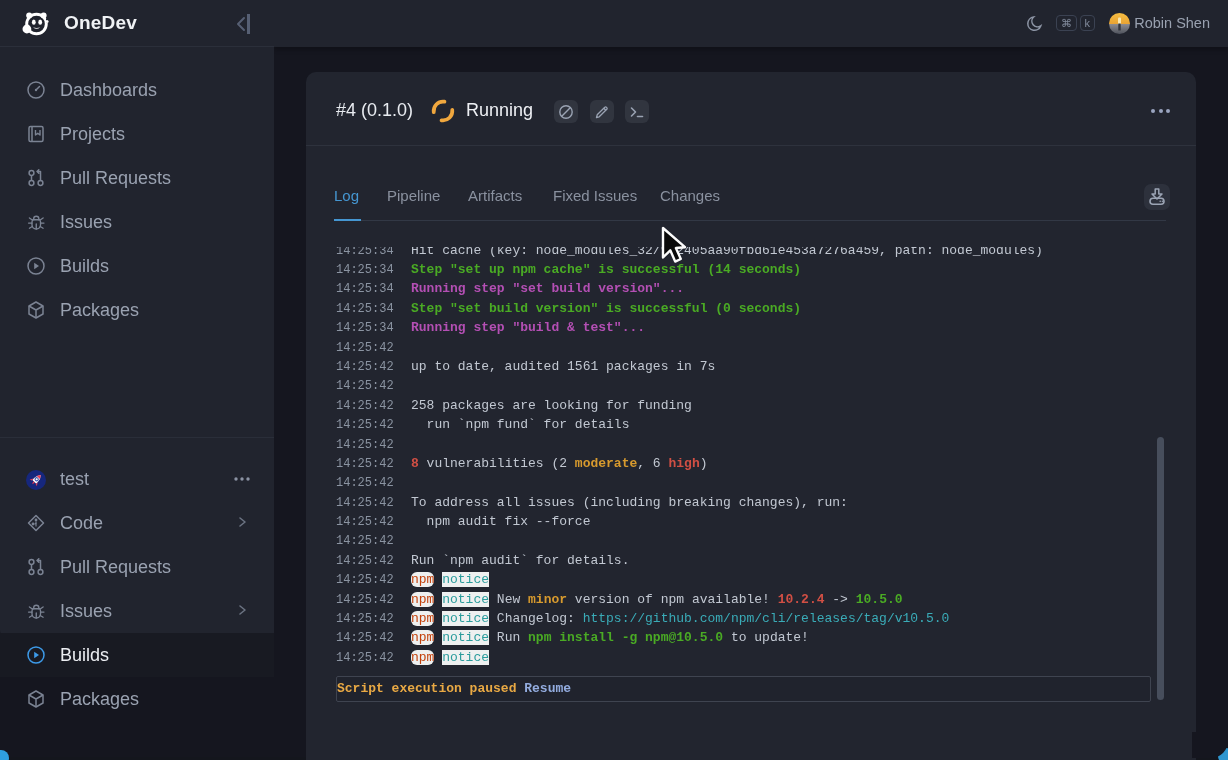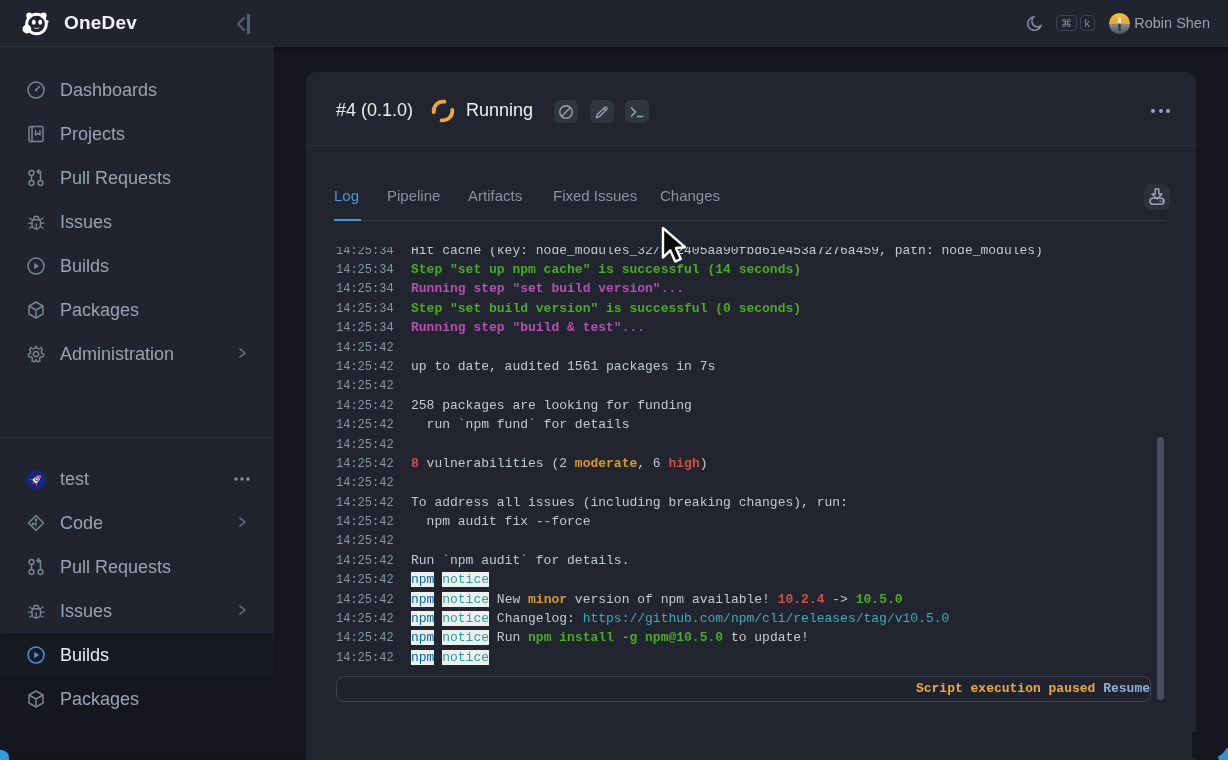--- a/index.html
+++ b/index.html
@@ -56,25 +56,25 @@
 
 
 #logclip { position:absolute; left:336px; top:247px; width:830px; height:425px; overflow:hidden; }
 #log { position:relative; margin-top:-6.4px; font-family:"Liberation Mono",monospace; font-size:13px; color:#c2c8d2; white-space:pre; }
 .row { height:19.4px; line-height:19.4px; }
 .ts { font-size:12px; color:#8b94a2; display:inline-block; width:75px; }
 .g { color:#4aab24; font-weight:bold; }
 .m { color:#b44fb4; font-weight:bold; }
 .o { color:#d79a2e; font-weight:bold; }
 .r { color:#d14f44; font-weight:bold; }
-.npmw { background:#eef0f0; color:#0369a1; }
+.npmw { background:#eef0f0; color:#c2410c;border-radius:6px; }
 .npmn { background:#eef0f0; color:#2b9c9c; }
 .link { color:#3aacb8; }
 
-#pausebox { position:absolute; left:336px; top:676px; width:815px; height:26px; background:#20232d; border:1px solid #3f4450; border-radius:8px; font-family:"Liberation Mono",monospace; font-size:13px; font-weight:bold; line-height:24px; padding-left:0;text-align:right; }
+#pausebox { position:absolute; left:336px; top:676px; width:815px; height:26px; background:#20232d; border:1px solid #3f4450; border-radius:2px; font-family:"Liberation Mono",monospace; font-size:13px; font-weight:bold; line-height:24px; padding-left:0; }
 #pausebox .p { color:#e9a944; }
 #pausebox .res { color:#93acdf; }
 
 #scrollthumb { position:absolute; left:1157px; top:437px; width:7px; height:263px; background:#474e5c; border-radius:3.5px; }
 
 #cursor { position:absolute; left:661px; top:226px; }
 </style>
 </head>
 <body>
 <div id="page">
@@ -142,30 +142,20 @@
             <path d="M8.2 6.8 L13 10 L8.2 13.2 Z" fill="#7b8393"></path>
           </svg>
           <span class="tx">Builds</span>
         </div>
         <div class="nav-item">
           <svg class="ic" width="20" height="20" viewBox="0 0 20 20">
             <path d="M10 2 L17 6 V14 L10 18 L3 14 V6 Z" fill="none" stroke="#7b8393" stroke-width="1.5" stroke-linejoin="round"></path>
             <path d="M3 6 L10 10 L17 6 M10 10 V18" fill="none" stroke="#7b8393" stroke-width="1.5" stroke-linejoin="round"></path>
           </svg>
           <span class="tx">Packages</span>
-        </div>
-        <div class="nav-item">
-          <svg class="ic" width="20" height="20" viewBox="0 0 20 20">
-            <circle cx="10" cy="10" r="2.6" fill="none" stroke="#7b8393" stroke-width="1.5"></circle>
-            <path d="M10 2.2 L11.2 4.4 L12.8 4.8 L15.2 3.6 L16.4 5.8 L15.2 7.8 L15.8 9.4 L18 10.6 L17 13 L14.6 13 L13.6 14.4 L14 17 L11.6 17.8 L10 15.8 L8.4 17.8 L6 17 L6.4 14.4 L5.4 13 L3 13 L2.2 10.6 L4.2 9.4 L4.8 7.8 L3.6 5.8 L4.8 3.6 L7.2 4.8 L8.8 4.4 Z" fill="none" stroke="#7b8393" stroke-width="1.4" stroke-linejoin="round"></path>
-          </svg>
-          <span class="tx">Administration</span>
-          <svg class="chev" width="12" height="12" viewBox="0 0 12 12">
-            <path d="M4 2 L9 6 L4 10" fill="none" stroke="#6b7382" stroke-width="1.6" stroke-linecap="round" stroke-linejoin="round"></path>
-          </svg>
         </div>
       </div>
     <div id="sb-divider"></div>
     <div class="nav" id="nav2">
         <div class="nav-item">
           <svg class="ic" width="22" height="22" viewBox="0 0 24 24" style="left:26px; top:13px;">
             <circle cx="12" cy="12" r="12" fill="#16277d"></circle>
             <g transform="rotate(43 12 12)">
               <path d="M12 3.6 Q15.2 7.2 15.2 11.8 L15.2 15 L8.8 15 L8.8 11.8 Q8.8 7.2 12 3.6Z" fill="#fdfdfd"></path>
               <path d="M12 3.6 Q13.9 5.8 14.6 8 L9.4 8 Q10.1 5.8 12 3.6Z" fill="#e83d55"></path>

